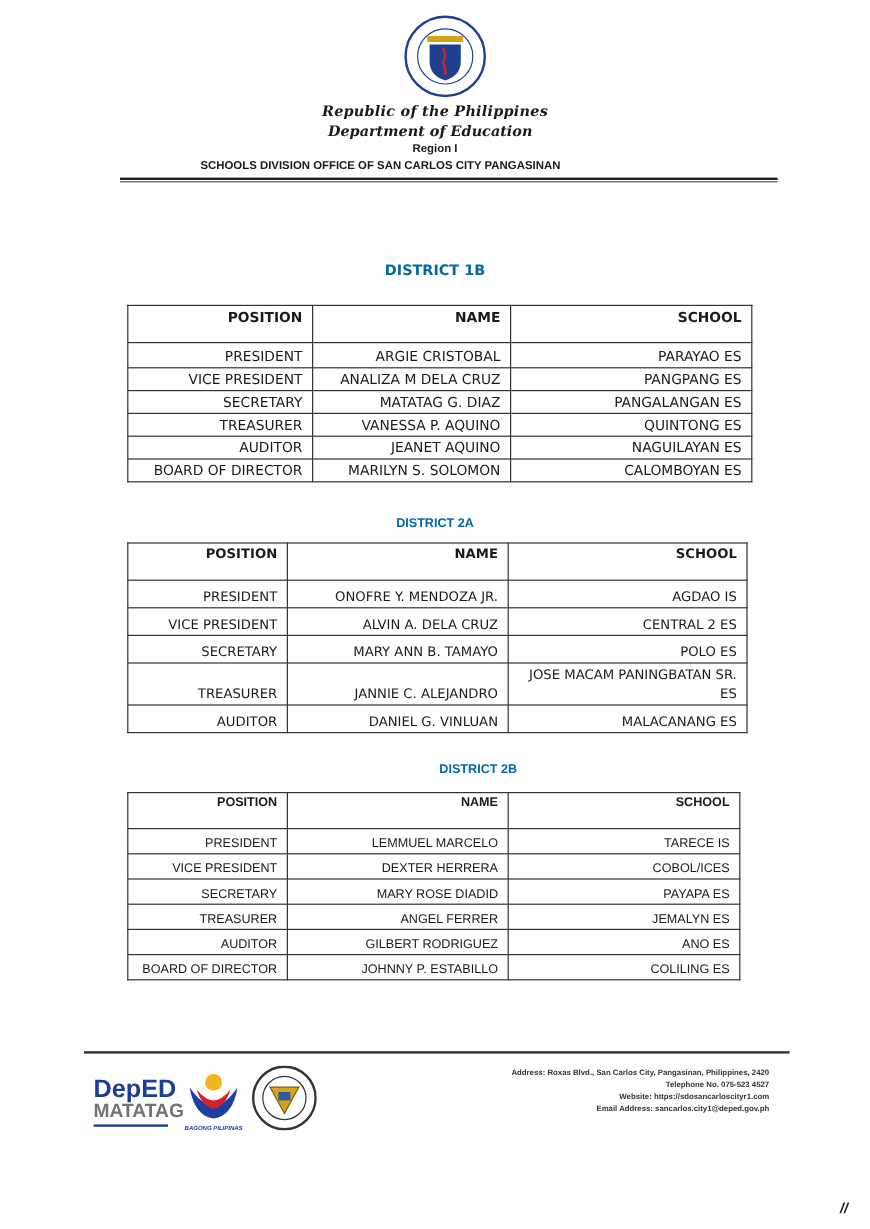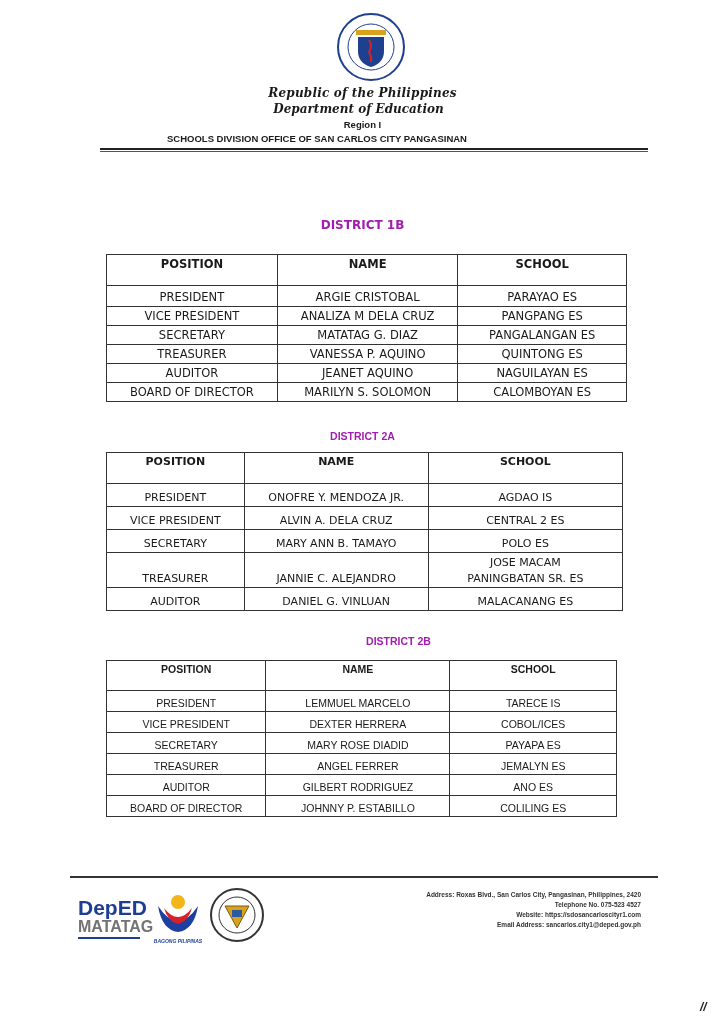--- a/index.html
+++ b/index.html
@@ -7,27 +7,27 @@
   .abs { position: absolute; }
   
   .seal { left: 336px; top: 12px; width: 70px; height: 70px; }
   .rep { left: 0; width: 725px; text-align: center; top: 86px; font-family: "DejaVu Serif", serif; font-weight: bold; font-size: 12px; font-style: italic; letter-spacing: 0.2px; }
   .dept { left: 0; width: 717px; text-align: center; top: 102px; font-family: "DejaVu Serif", serif; font-weight: bold; font-size: 12px; font-style: italic; }
   .region { left: 0; width: 725px; text-align: center; top: 119px; font-family: "Liberation Sans", sans-serif; font-weight: bold; font-size: 9.5px; }
   .sdo { left: 0; width: 634px; text-align: center; top: 133px; font-family: "Liberation Sans", sans-serif; font-weight: bold; font-size: 9.5px; }
   .hr-top { left: 100px; top: 148px; width: 548px; height: 0; border-top: 2px solid #222; }
   .hr-top2 { left: 100px; top: 151px; width: 548px; height: 0; border-top: 1px solid #555; }
 
-  .district-title { left: 0; width: 725px; text-align: center; font-weight: bold; color: #a21caf; }
+  .district-title { left: 0; width: 725px; text-align: center; font-weight: bold; color: #0369a1; }
   .dt1 { top: 218px; font-family: "DejaVu Sans", sans-serif; font-size: 12px; }
   .dt2 { top: 430px; font-family: "Liberation Sans", sans-serif; font-size: 10.5px; }
   .dt3 { top: 635px; font-family: "Liberation Sans", sans-serif; font-size: 10.5px; padding-left: 36px; }
 
   table { position: absolute; border-collapse: collapse; }
-  td, th { border: 1px solid #333; text-align: center; vertical-align: bottom; padding: 0 23px; white-space: nowrap; }
+  td, th { border: 1px solid #333; text-align: right; vertical-align: bottom; padding: 0 8px; white-space: nowrap; }
   th { font-weight: bold; vertical-align: top; padding-top: 2px; }
 
   .t1 { left: 106px; top: 254px; width: 521px; font-family: "DejaVu Sans", sans-serif; font-size: 11.5px; }
   .t1 col.c1 { width: 154px; } .t1 col.c2 { width: 165px; }
   .t1 th { height: 28px; }
   .t1 td { height: 18px; line-height: 18px; }
   .t1 tr.r0 td { height: 20px; }
 
   .t2 { left: 106px; top: 452px; width: 517px; font-family: "DejaVu Sans", sans-serif; font-size: 11px; }
   .t2 col.c1 { width: 133px; } .t2 col.c2 { width: 184px; }

